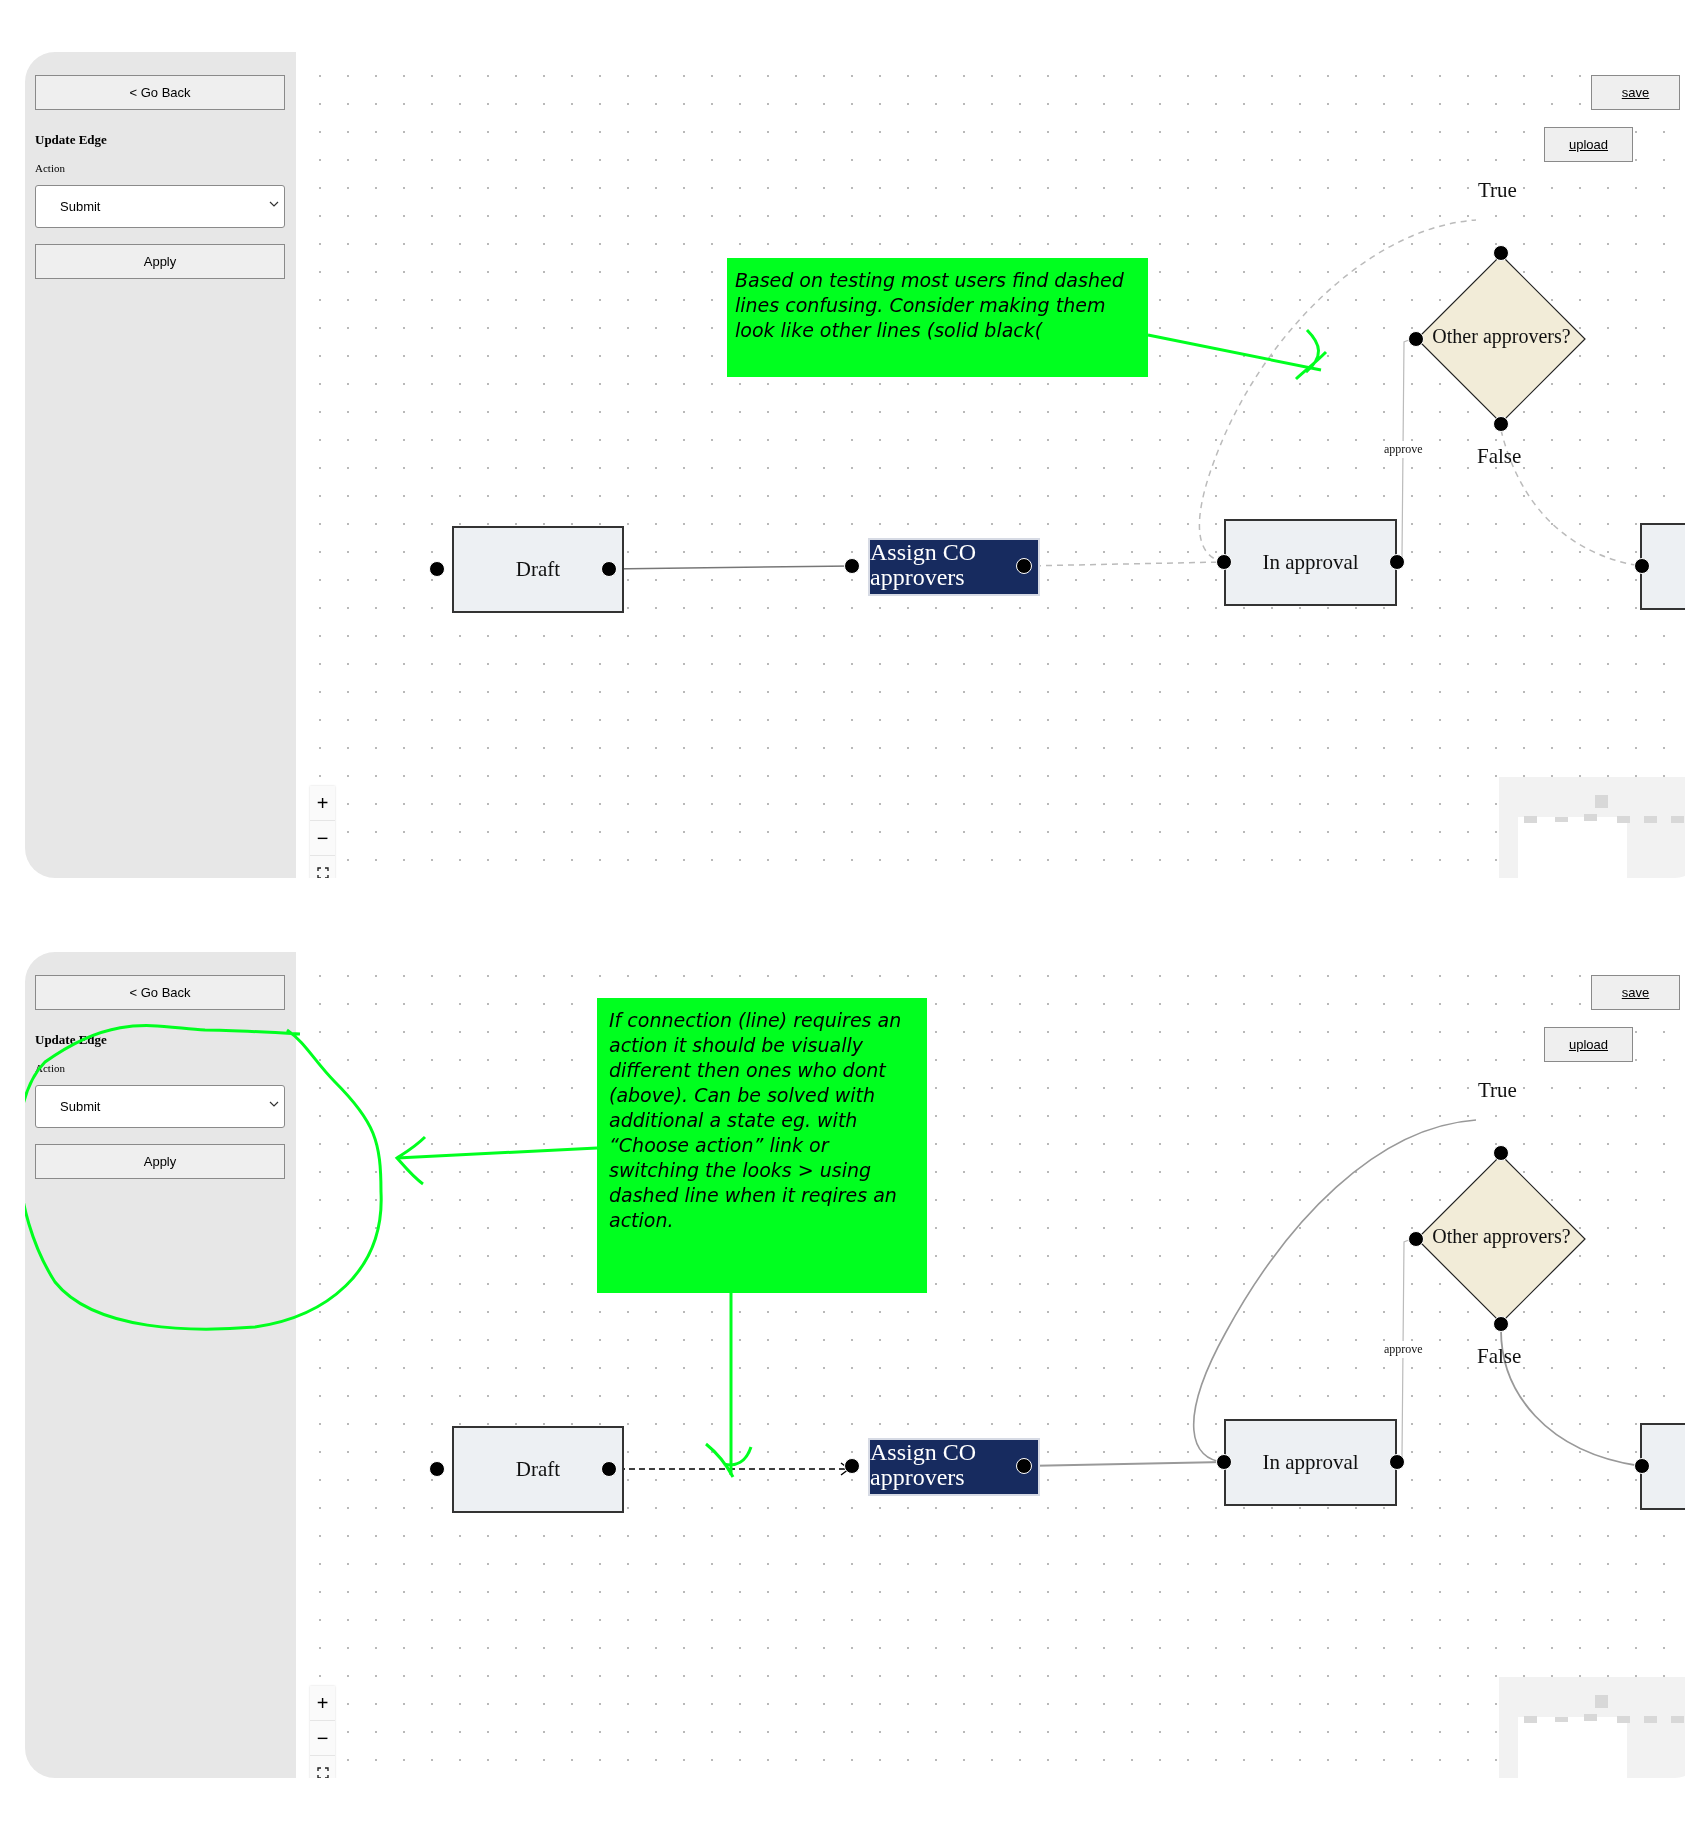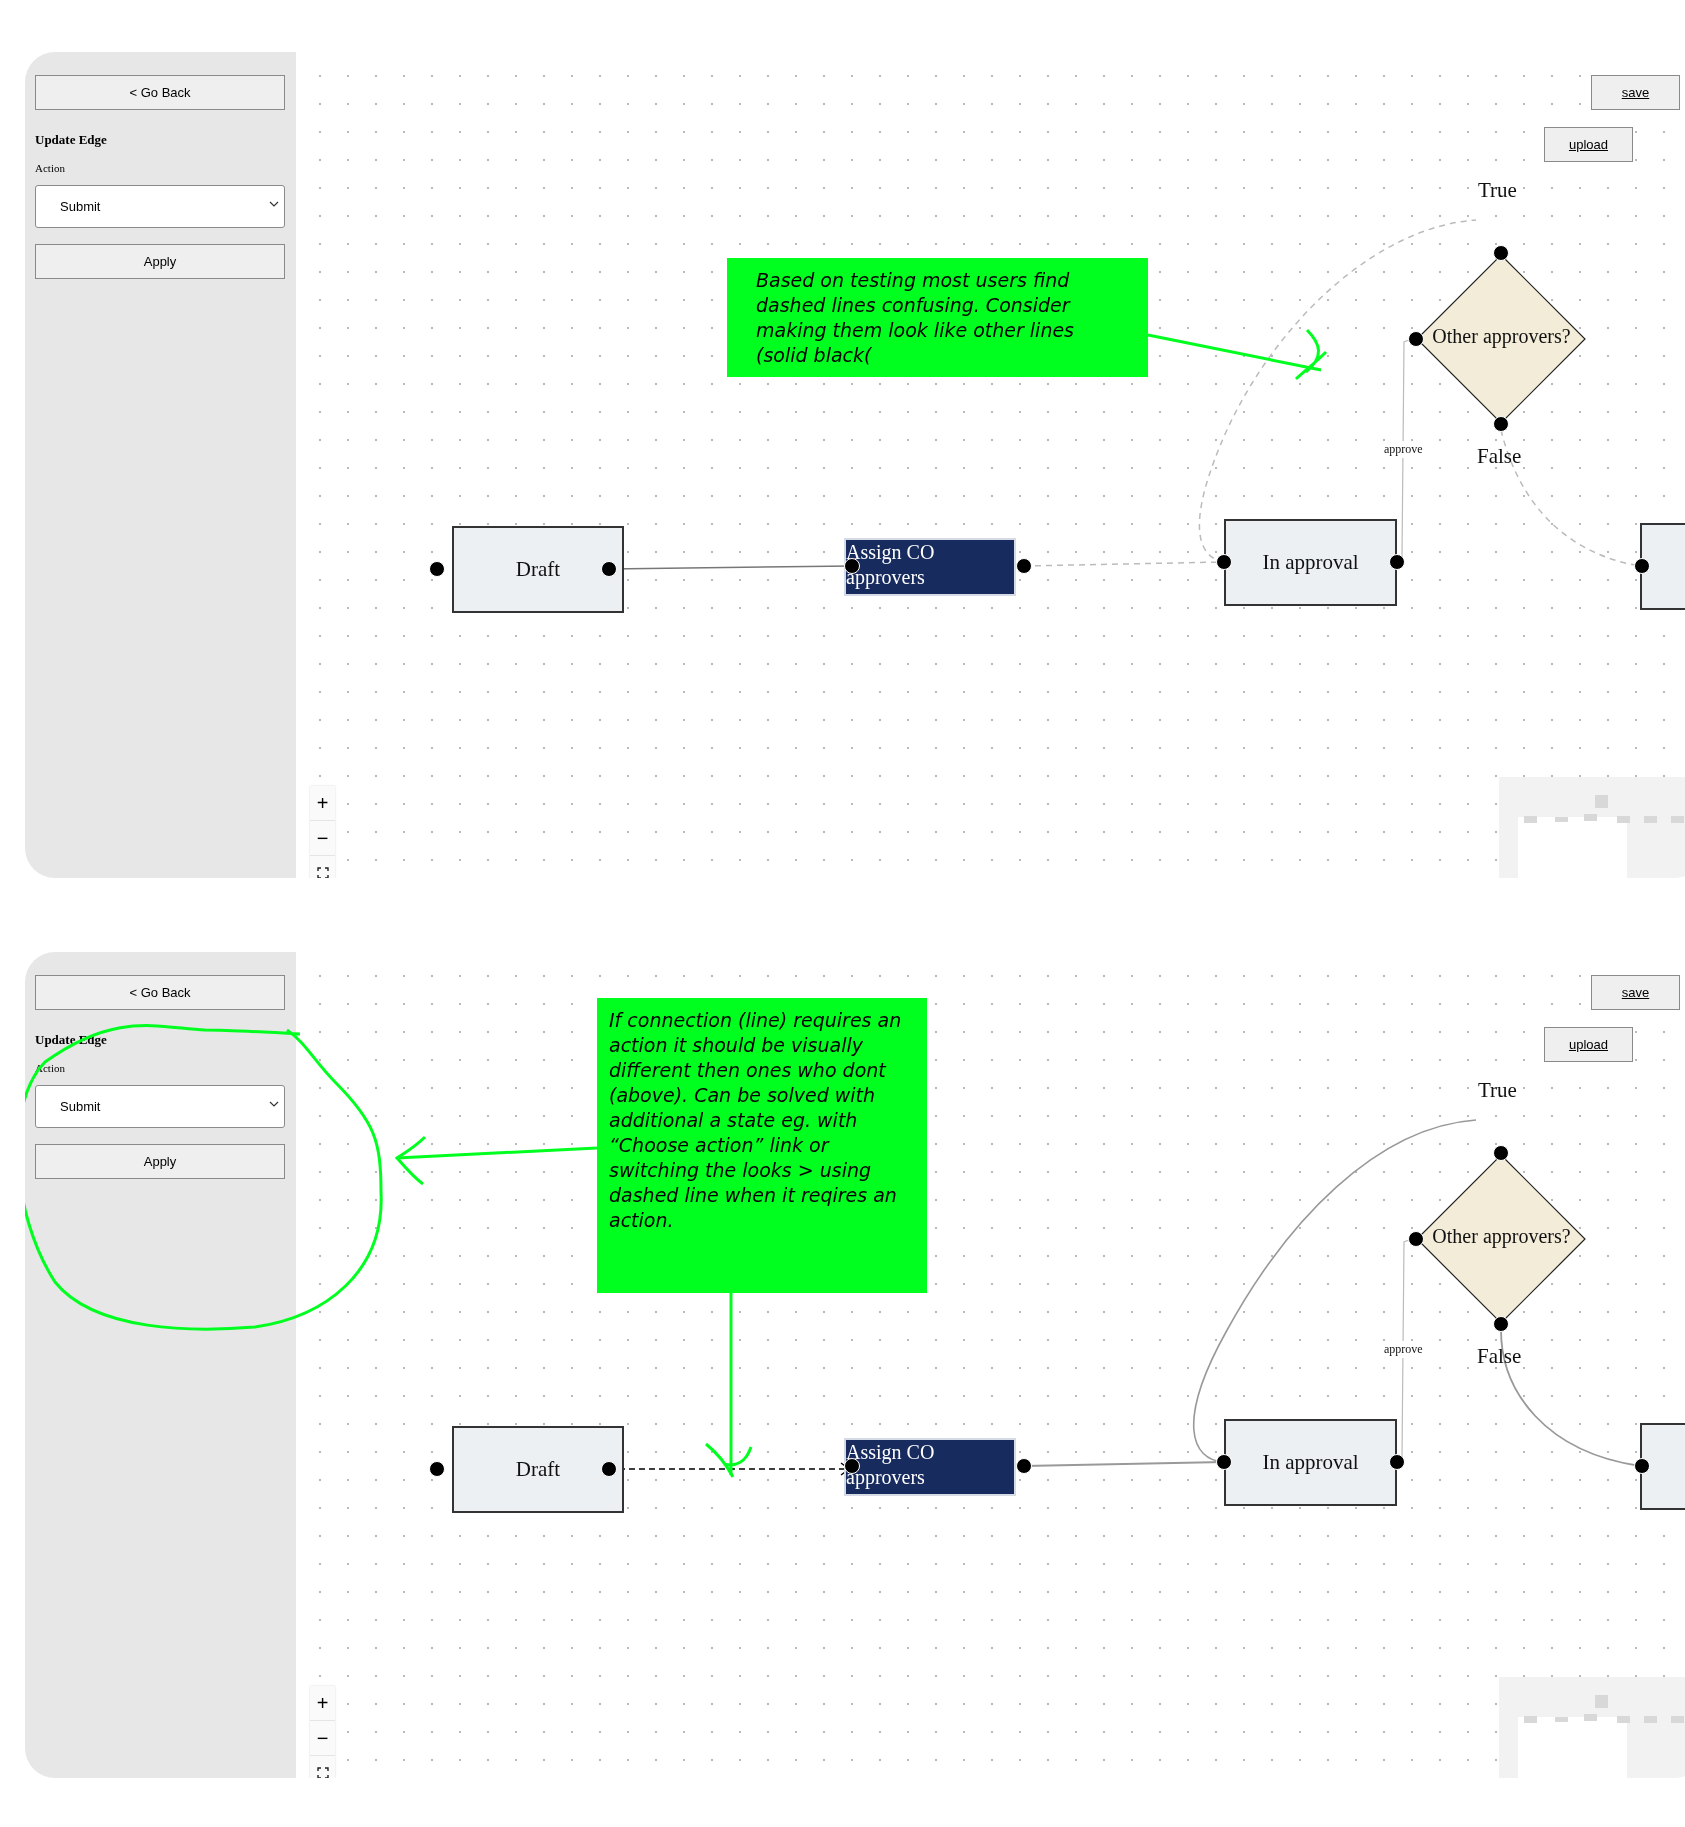--- a/index.html
+++ b/index.html
@@ -19,32 +19,32 @@
   .apply { left:10px; top:192px; width:250px; height:35px; }
   .canvas { position:absolute; left:271px; top:0; width:1389px; height:826px; overflow:hidden;
             background-image: radial-gradient(circle, #b9b9b9 0.9px, transparent 1.2px); background-size:28px 28px; background-position:10px 10px; }
   .tr-btn { width:89px; height:35px;text-decoration:underline; }
   .save { left:1295px; top:23px; }
   .upload { left:1248px; top:75px; }
   .node { position:absolute; box-sizing:border-box; background:#edf0f3; border:2px solid #333; display:flex; align-items:center; justify-content:center; font-size:21px; color:#111; }
   .draft { left:156px; top:474px; width:172px; height:87px; }
   .inapp { left:928px; top:467px; width:173px; height:87px; }
   .rightbox { left:1344px; top:471px; width:60px; height:87px; border-right:none; }
-  .assign { position:absolute; left:548px; top:486px; width:172px; height:58px; background:#172b5f; border:2px solid #d6dae4; box-sizing:border-box; color:#fff; font-size:20px; line-height:25px; padding-left:0; }
+  .assign { position:absolute; left:572px; top:486px; width:172px; height:58px; background:#172b5f; border:2px solid #d6dae4; box-sizing:border-box; color:#fff; font-size:24px; line-height:25px; padding-left:0; }
   .handle { position:absolute; width:14px; height:14px; border-radius:50%; background:#000; border:1.5px solid #fff; box-sizing:content-box; transform:translate(-50%,-50%); }
   .label-txt { position:absolute; font-size:21px; color:#111; }
   .edge-label { position:absolute; font-size:12px; color:#111; background:#fff; padding:1px 2px; }
   .diamond-svg { position:absolute; left:1118px; top:200px; }
   .zoom-ctrl { position:absolute; left:14px; width:25px; background:#fafafa; box-shadow:0 0 2px rgba(0,0,0,0.15); }
   .zoom-ctrl div { height:34px; display:flex; align-items:center; justify-content:center; font-family:"Liberation Sans", sans-serif; font-size:20px; border-bottom:1px solid #e5e5e5; }
   .minimap { position:absolute; left:1203px; top:725px; width:200px; height:101px; background:#f2f2f2; border-radius:0 0 24px 0; }
   .minimap .view { position:absolute; left:19px; top:40px; width:109px; height:61px; background:#fff; }
   .mm-node { position:absolute; background:#d8d8d8; height:7px; }
   .note { position:absolute; background:#00ff1f; color:#000; font-family:"DejaVu Sans", sans-serif; font-style:italic; box-sizing:border-box; }
-  .note1 { left:431px; top:206px; width:421px; height:119px; padding:10px 29px; font-size:19px; line-height:25px; }
+  .note1 { left:431px; top:206px; width:421px; height:119px; padding:10px 8px; font-size:19px; line-height:25px; }
   .note2 { left:301px; top:46px; width:330px; height:295px; padding:10px 12px; font-size:19px; line-height:25px; }
   svg.overlay { position:absolute; left:0; top:0; pointer-events:none; }
 </style>
 </head>
 <body>
 
 <div class="panel p1">
   <div class="sidebar">
     <div class="btn go-back">&lt; Go Back</div>
     <div class="sb-title">Update Edge</div>

